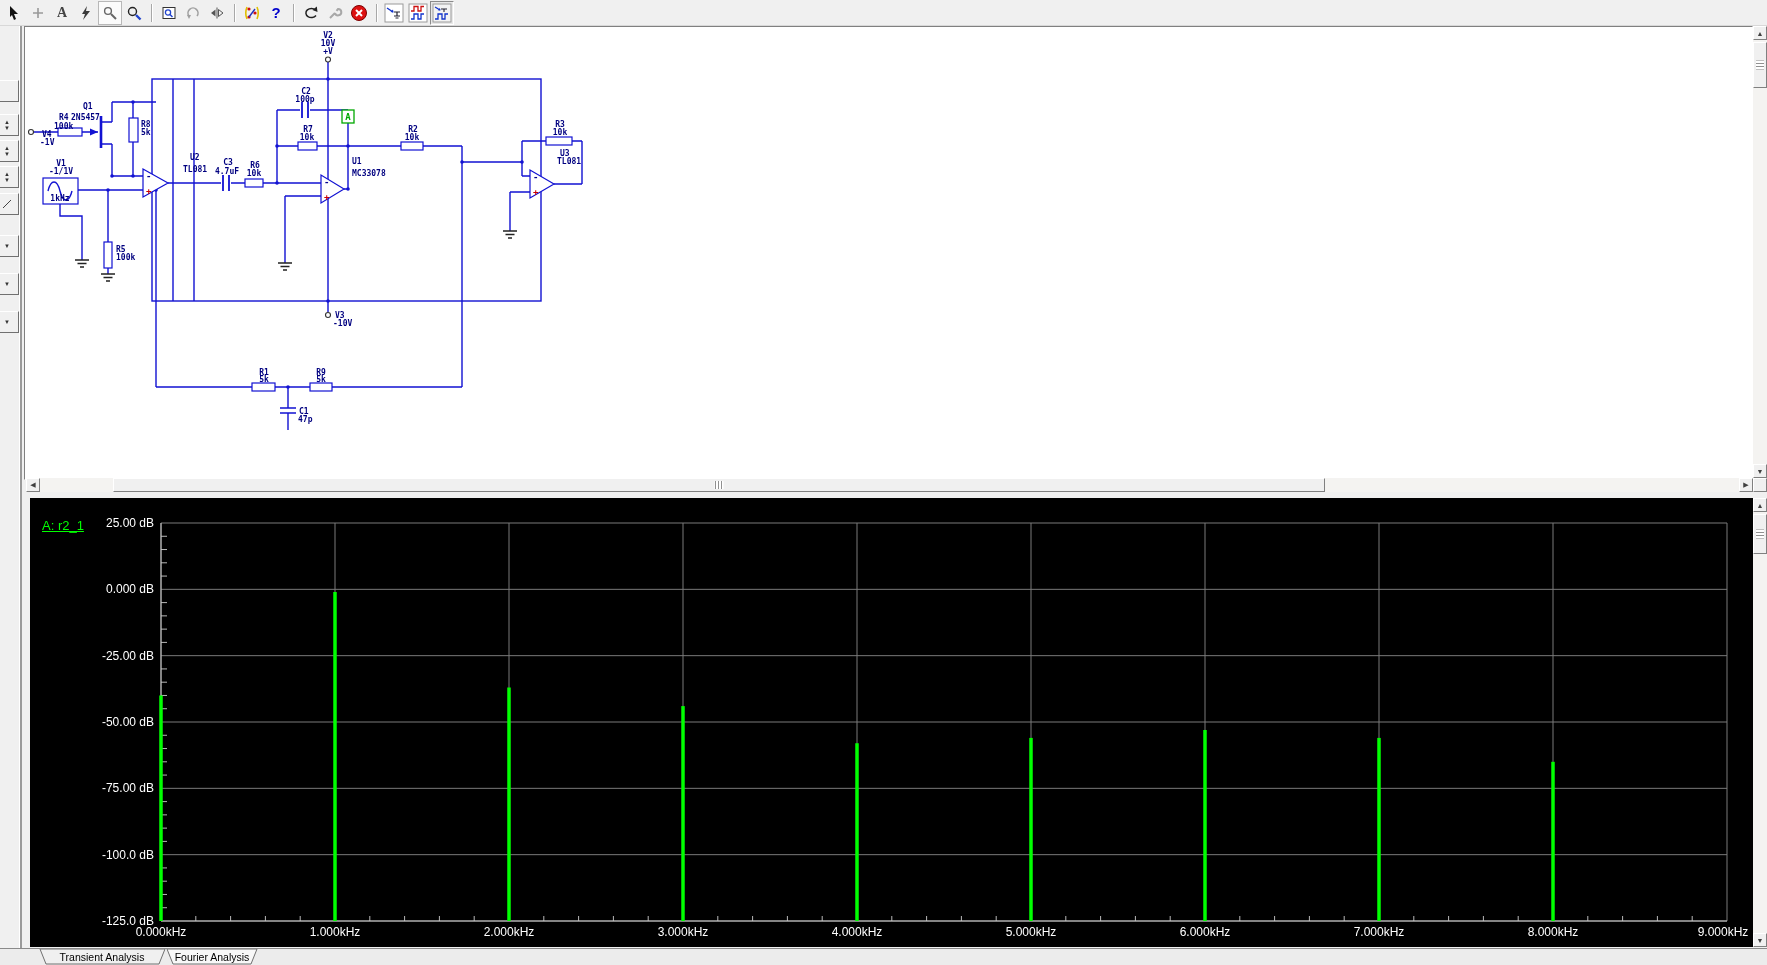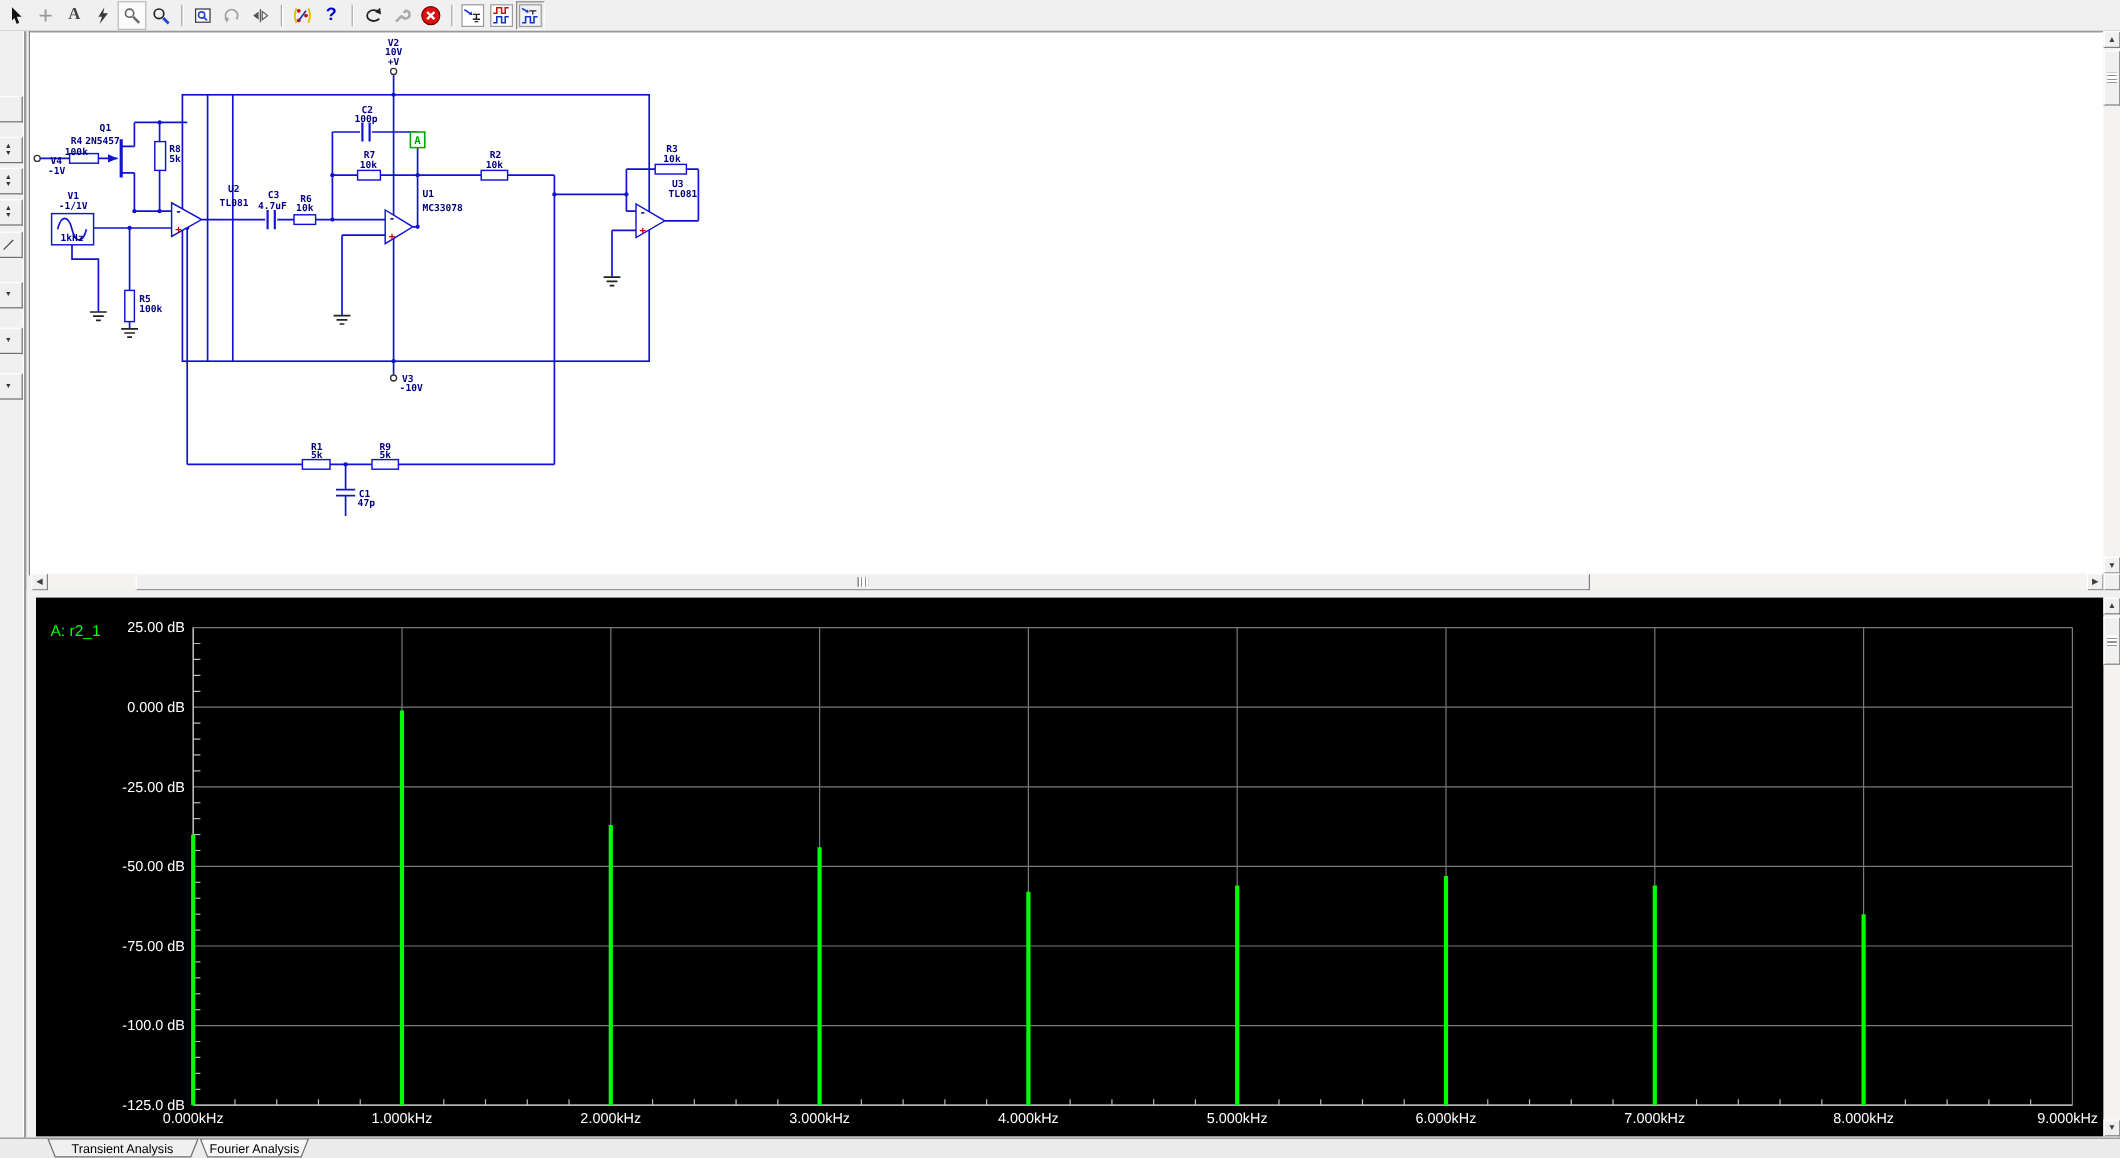--- a/index.html
+++ b/index.html
@@ -502,21 +502,21 @@
           <text x="305" y="438" fill="#ffffff" text-anchor="middle" font-size="12px" font-family="&quot;Liberation Sans&quot;,sans-serif">1.000kHz</text>
           <text x="479" y="438" fill="#ffffff" text-anchor="middle" font-size="12px" font-family="&quot;Liberation Sans&quot;,sans-serif">2.000kHz</text>
           <text x="653" y="438" fill="#ffffff" text-anchor="middle" font-size="12px" font-family="&quot;Liberation Sans&quot;,sans-serif">3.000kHz</text>
           <text x="827" y="438" fill="#ffffff" text-anchor="middle" font-size="12px" font-family="&quot;Liberation Sans&quot;,sans-serif">4.000kHz</text>
           <text x="1001" y="438" fill="#ffffff" text-anchor="middle" font-size="12px" font-family="&quot;Liberation Sans&quot;,sans-serif">5.000kHz</text>
           <text x="1175" y="438" fill="#ffffff" text-anchor="middle" font-size="12px" font-family="&quot;Liberation Sans&quot;,sans-serif">6.000kHz</text>
           <text x="1349" y="438" fill="#ffffff" text-anchor="middle" font-size="12px" font-family="&quot;Liberation Sans&quot;,sans-serif">7.000kHz</text>
           <text x="1523" y="438" fill="#ffffff" text-anchor="middle" font-size="12px" font-family="&quot;Liberation Sans&quot;,sans-serif">8.000kHz</text>
           <text x="1693" y="438" fill="#ffffff" text-anchor="middle" font-size="12px" font-family="&quot;Liberation Sans&quot;,sans-serif">9.000kHz</text>
         </svg>
-      <div id="legend" style="color: rgb(0, 255, 0);">A: r2_1</div>
+      <div id="legend" style="color: rgb(0, 255, 0); text-decoration: underline;">A: r2_1</div>
     </div>
   </div>
   <div class="sbar" style="left:1753px;top:498px;width:14px;height:449px;">
     <div class="sbtn" style="left:0;top:0;">
         <span>▲</span>
       </div>
     <div class="sbtn" style="left:0;bottom:0;">
         <span>▼</span>
       </div>
     <div class="sthumb" style="left:0;top:16px;width:14px;height:40px;">

